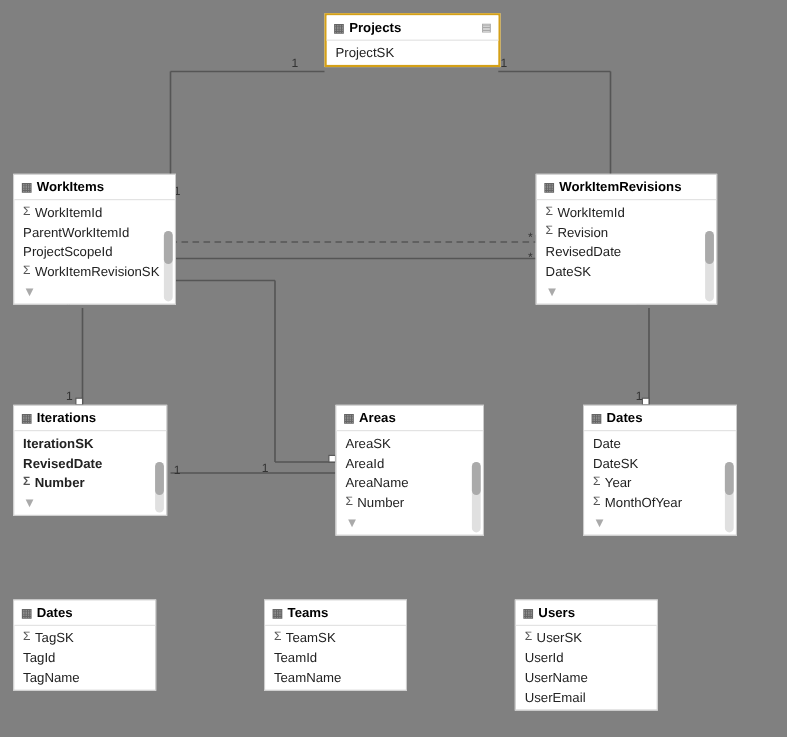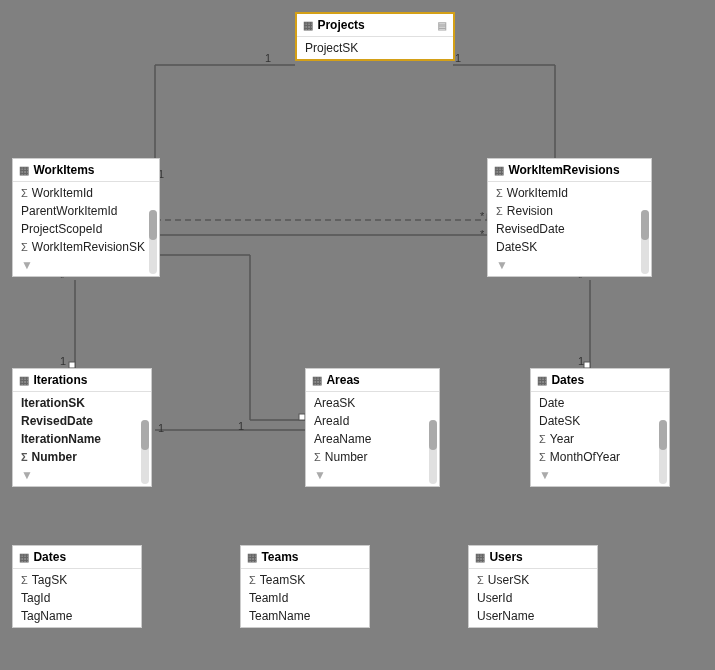--- a/index.html
+++ b/index.html
@@ -42,21 +42,21 @@
       font-size: 11px;
     }
     .table-body {
       padding: 2px 0;
     }
     .table-row {
       padding: 2px 8px 2px 8px;
       font-size: 12px;
       color: #222;
       display: flex;
-      align-items: center;
+      align-items: flex-start;
       gap: 4px;
       white-space: nowrap;
     }
     .table-row .sigma {
       color: #555;
       font-size: 11px;
     }
     .scroll-indicator {
       position: absolute;
       right: 2px;
@@ -219,23 +219,20 @@
       <span>Iterations</span>
     </div>
     <div class="table-body" style="position:relative;font-weight:bold;">
       <div class="table-row">
           <span>IterationSK</span>
         </div>
       <div class="table-row">
           <span>RevisedDate</span>
         </div>
       <div class="table-row">
-          <span>IterationName</span>
-        </div>
-      <div class="table-row">
           <span class="sigma">Σ</span>
           <span>Number</span>
         </div>
       <div class="table-row">
           <span style="color:#aaa;">▼</span>
         </div>
       <div class="scroll-indicator">
           <div class="scroll-thumb"></div>
         </div>
     </div>
@@ -345,16 +342,19 @@
       <div class="table-row">
           <span class="sigma">Σ</span>
           <span>UserSK</span>
         </div>
       <div class="table-row">
           <span>UserId</span>
         </div>
       <div class="table-row">
           <span>UserName</span>
         </div>
+      <div class="table-row">
+          <span>UserEmail</span>
+        </div>
     </div>
   </div>
 
 </div>
 
 </body></html>

